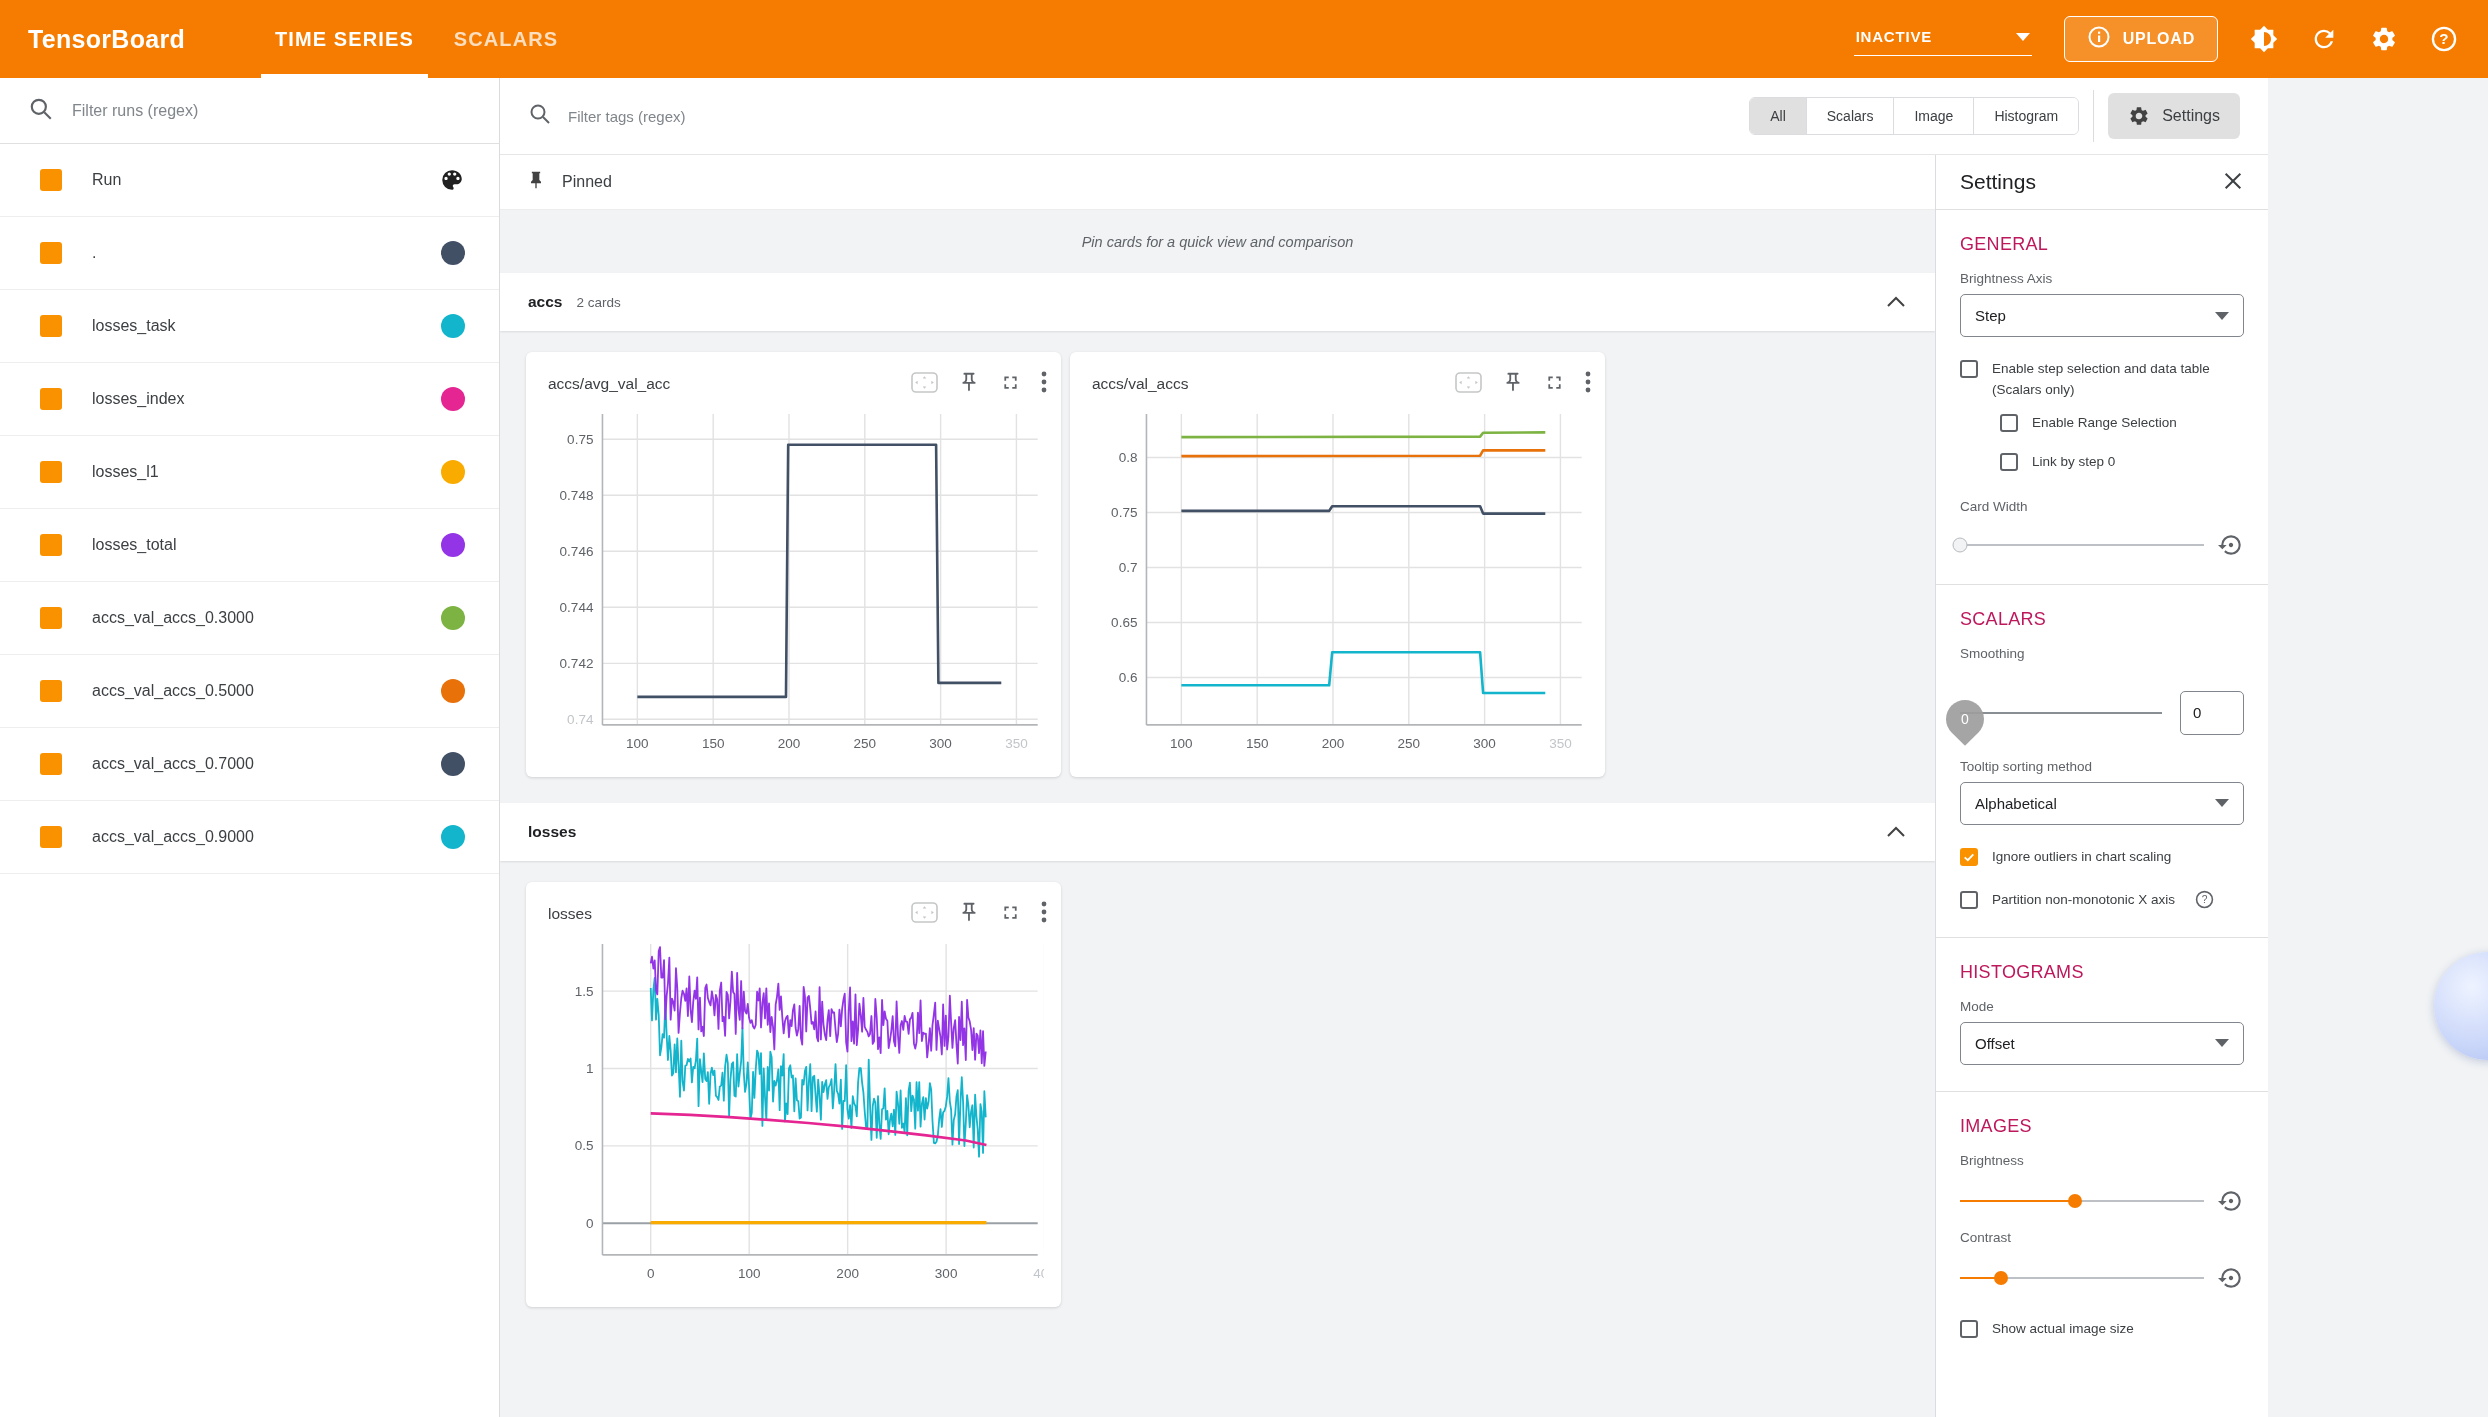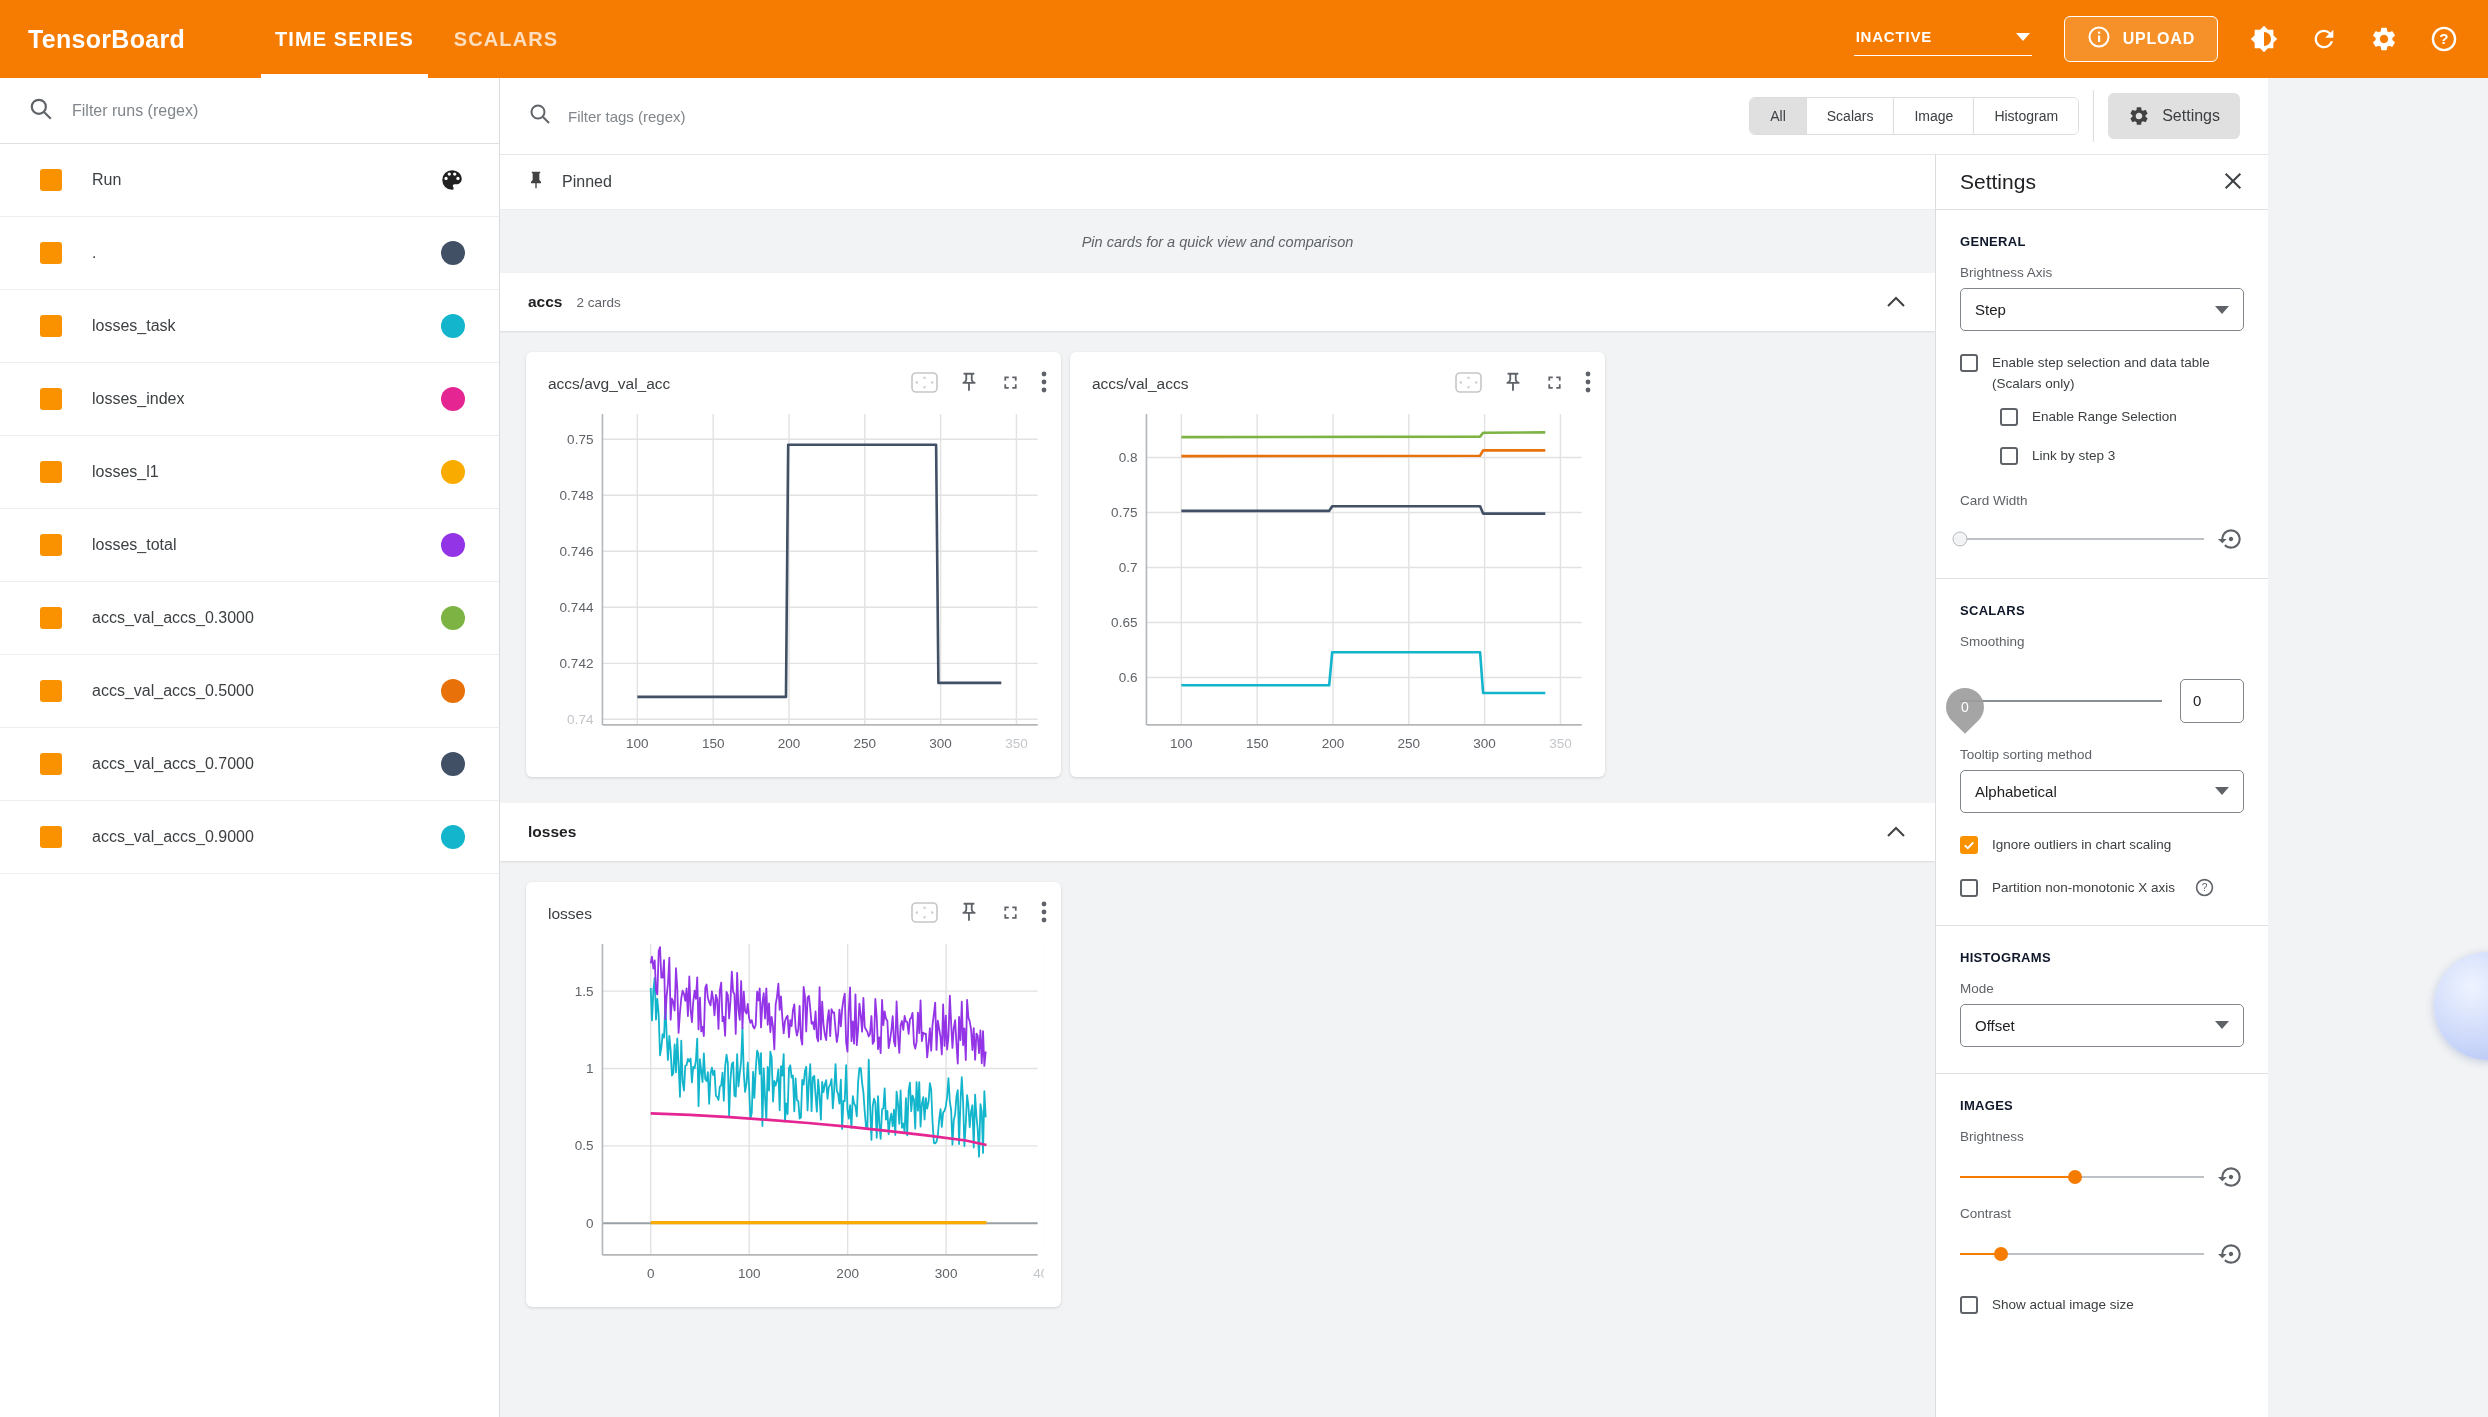--- a/index.html
+++ b/index.html
@@ -89,21 +89,21 @@
   .chart-svg text { font-family:"Liberation Sans","DejaVu Sans",sans-serif; font-size:13.5px; fill:#5f6368; }
   .chart-svg text.muted { fill:#c2c5c9; }
 
   
   .settings-panel { width:333px; background:#fff; border-left:1px solid #dadce0; overflow:hidden;
                     font-size:13.5px; color:#3c4043; }
   .sp-title-row { height:55px; display:flex; align-items:center; justify-content:space-between;
                   padding:0 24px; border-bottom:1px solid #e0e0e0; }
   .sp-title { font-size:21px; color:#202124; }
   .sp-body { padding:0 24px 24px 24px; }
-  .sp-heading { font-size:13px; font-weight:bold; color:#0f172a; letter-spacing:.3px; margin-top:24px; }
+  .sp-heading { font-size:18px; font-weight:normal; color:#be185d; letter-spacing:.3px; margin-top:24px; }
   .sp-label { font-size:13.5px; color:#5f6368; margin-top:16px; }
   .sp-select { margin-top:8px; height:43px; border:1px solid #80868b; border-radius:5px;
                display:flex; align-items:center; padding:0 14px; font-size:15px; color:#202124; cursor:pointer; }
   .caret-down-g { margin-left:auto; width:0; height:0; border-left:7px solid transparent;
                   border-right:7px solid transparent; border-top:8px solid #5f6368; }
   .check-row { display:flex; gap:14px; margin-top:22px; align-items:flex-start; cursor:pointer; }
   .check-row .checkbox { width:18px; height:18px; margin-top:1px; }
   .check-row .lbl { line-height:1.55; color:#3c4043; }
   .check-row.indent { margin-left:40px; margin-top:12px; }
   .slider-row { display:flex; align-items:center; margin-top:26px; gap:14px; }
@@ -556,21 +556,21 @@
             <div class="check-row">
               <span class="checkbox"></span>
               <span class="lbl">Enable step selection and data table (Scalars only)</span>
             </div>
             <div class="check-row indent">
               <span class="checkbox"></span>
               <span class="lbl">Enable Range Selection</span>
             </div>
             <div class="check-row indent" style="margin-top:18px">
               <span class="checkbox"></span>
-              <span class="lbl">Link by step 3</span>
+              <span class="lbl">Link by step 0</span>
             </div>
 
             <div class="sp-label" style="margin-top:26px">Card Width</div>
             <div class="slider-row" style="margin-top:18px">
               <span class="track">
                 <span class="thumb hollow" style="left: 0%;"></span>
               </span>
               <span class="reset-icon">
                 <svg viewBox="0 0 24 24">
                     <path fill="#5f6368" d="M14 12c0-1.1-.9-2-2-2s-2 .9-2 2 .9 2 2 2 2-.9 2-2zm-2-9a9 9 0 0 0-9 9H0l4 4 4-4H5c0-3.87 3.13-7 7-7s7 3.13 7 7-3.13 7-7 7c-1.93 0-3.68-.79-4.94-2.06l-1.42 1.42A8.954 8.954 0 0 0 12 21a9 9 0 0 0 0-18z"></path>

